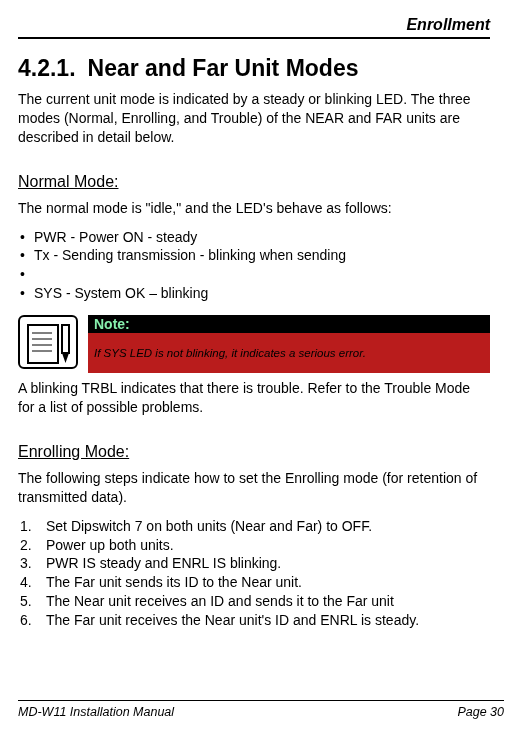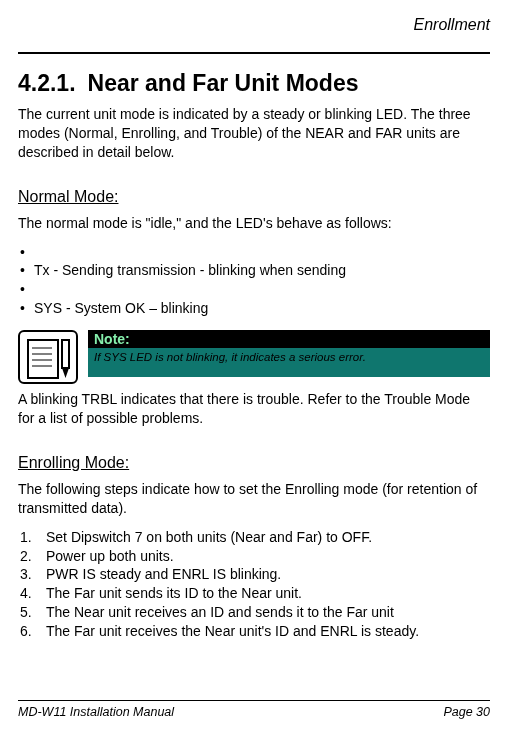--- a/index.html
+++ b/index.html
@@ -8,24 +8,24 @@
       height: 733px;
       font-family: "Trebuchet MS", "Lucida Sans", Verdana, sans-serif;
       font-size: 14px;
       color: #000;
       background: #fff;
       padding: 16px 18px 14px 18px;
       position: relative;
     }
     .header-title {
       text-align: right;
-      font-weight: normal;
+      font-weight: bold;
       font-size: 16px;
       font-style: italic;
-      margin-bottom: 18px;
+      margin-bottom: 3px;
     }
     .header-line {
       border-bottom: 2px solid #000;
       margin-bottom: 16px;
     }
     .section-heading {
       font-weight: bold;
       font-size: 23px;
       margin-bottom: 8px;
       display: flex;
@@ -74,24 +74,24 @@
       flex: 1;
     }
     .note-label {
       background: #000;
       color: #86efac;
       font-weight: bold;
       font-size: 14px;
       padding: 1px 6px;
     }
     .note-body {
-      background: #0f766e;
+      background: #b91c1c;
       font-style: italic;
       font-size: 11.5px;
-      padding: 3px 6px 14px 6px;
+      padding: 14px 6px 14px 6px;
     }
     .trbl-text {
       margin-bottom: 26px;
       line-height: 1.35;
     }
     .ordered-list {
       margin-bottom: 18px;
       padding-left: 2px;
     }
     .ordered-item {
@@ -99,21 +99,21 @@
       line-height: 1.35;
     }
     .ordered-num {
       width: 26px;
       flex-shrink: 0;
     }
     .footer {
       position: absolute;
       bottom: 14px;
       left: 18px;
-      right: 18px;
+      right: 4px;
     }
     .footer-line {
       border-top: 1.5px solid #000;
       margin-bottom: 4px;
     }
     .footer-row {
       display: flex;
       justify-content: space-between;
       font-size: 12.5px;
       font-style: italic;
@@ -131,20 +131,21 @@
 </div>
 
 <div class="intro-text">The current unit mode is indicated by a steady or blinking LED. The three modes (Normal, Enrolling, and Trouble) of the NEAR and FAR units are described in detail below.</div>
 
 <div class="sub-heading">Normal Mode:</div>
 <div class="mode-desc">The normal mode is "idle," and the LED's behave as follows:</div>
 
 <div class="bullet-list">
   <div class="bullet-item">
       <span class="bullet-marker">•</span>
+      <span>PWR - Power ON - steady</span>
     </div>
   <div class="bullet-item">
       <span class="bullet-marker">•</span>
       <span>Tx - Sending transmission - blinking when sending</span>
     </div>
   <div class="bullet-item">
       <span class="bullet-marker">•</span>
     </div>
   <div class="bullet-item">
       <span class="bullet-marker">•</span>

